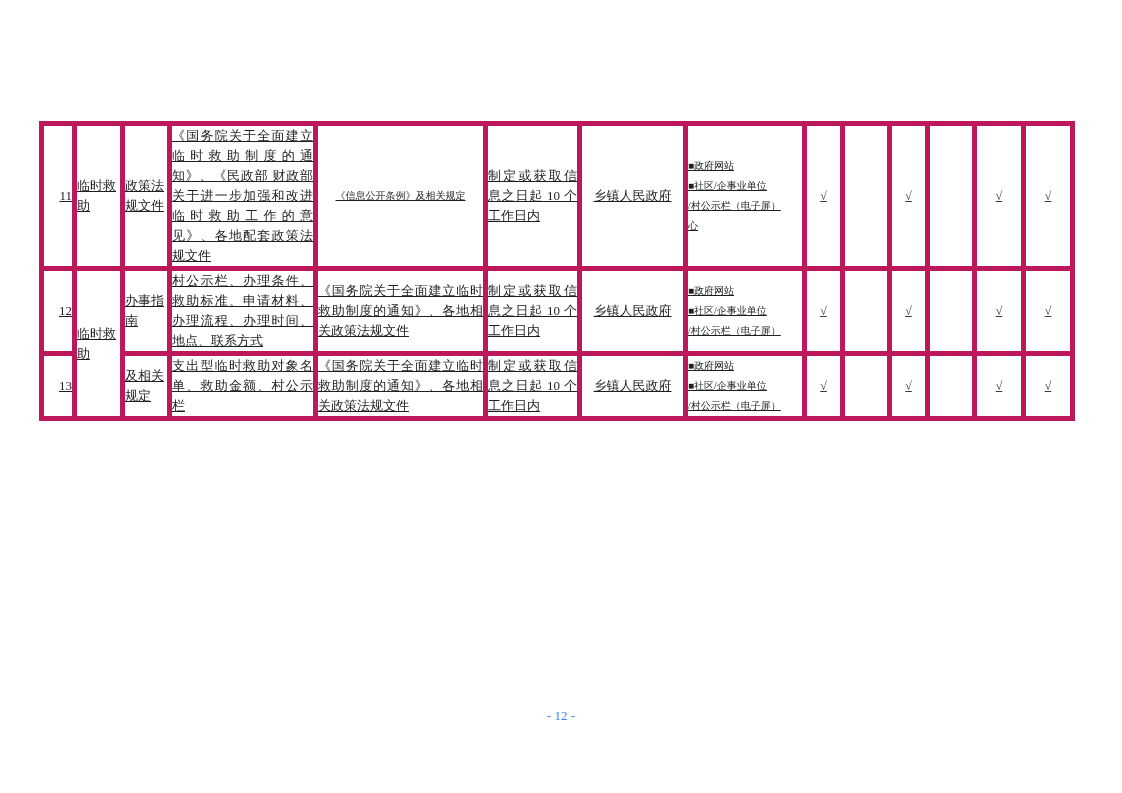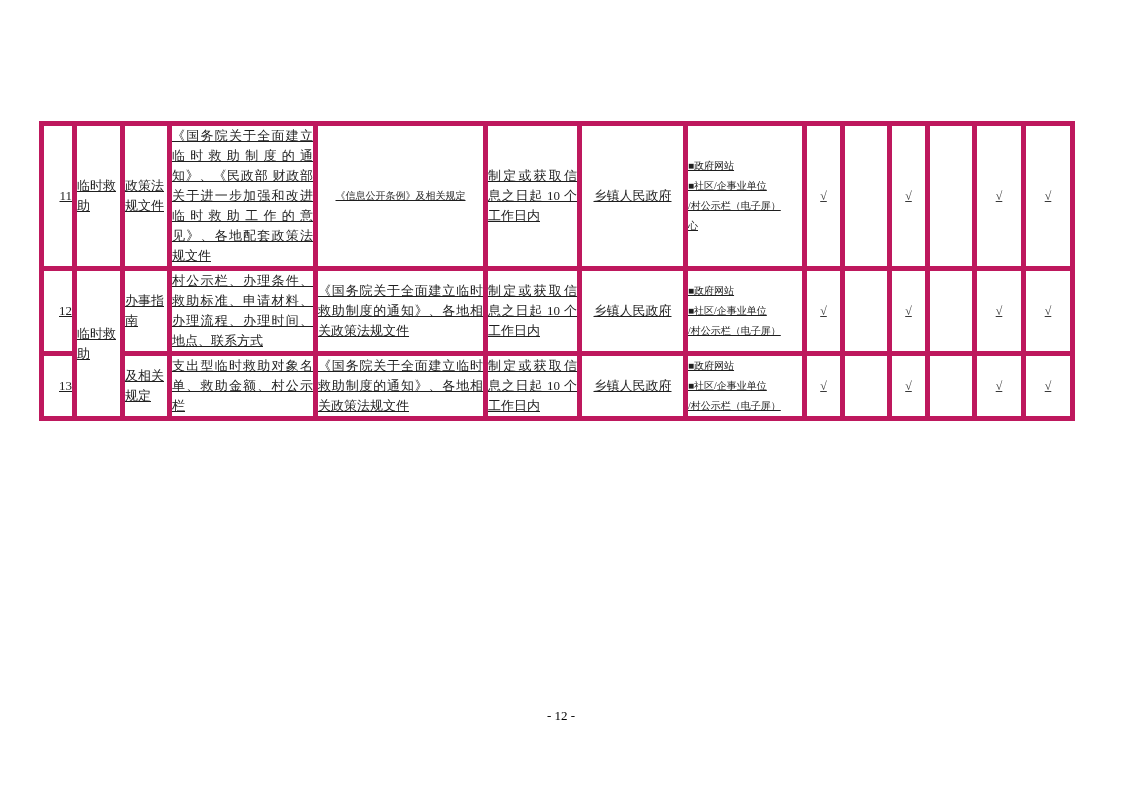--- a/index.html
+++ b/index.html
@@ -81,21 +81,21 @@
     font-size: 12px;
     color: #3a3a3a;
   }
   .footer {
     position: absolute;
     left: 0;
     top: 708px;
     width: 100%;
     text-align: center;
     font-size: 13px;
-    color: #000000;
+    color: #3b82f6;
   }
 </style>
 </head>
 <body>
 
 <div class="page">
 
   <div class="table-wrap">
     <table class="pub">
       <colgroup>

